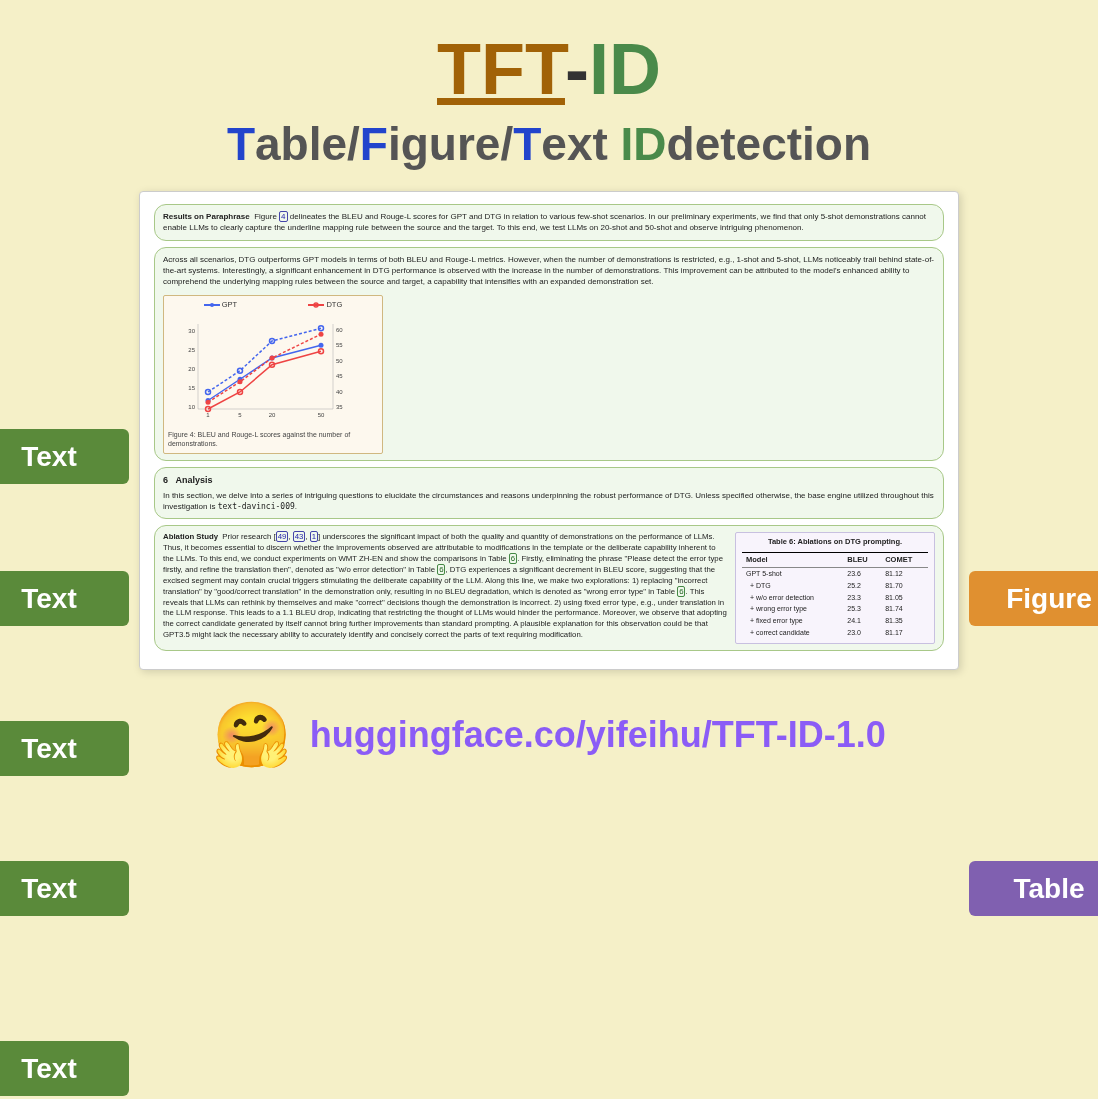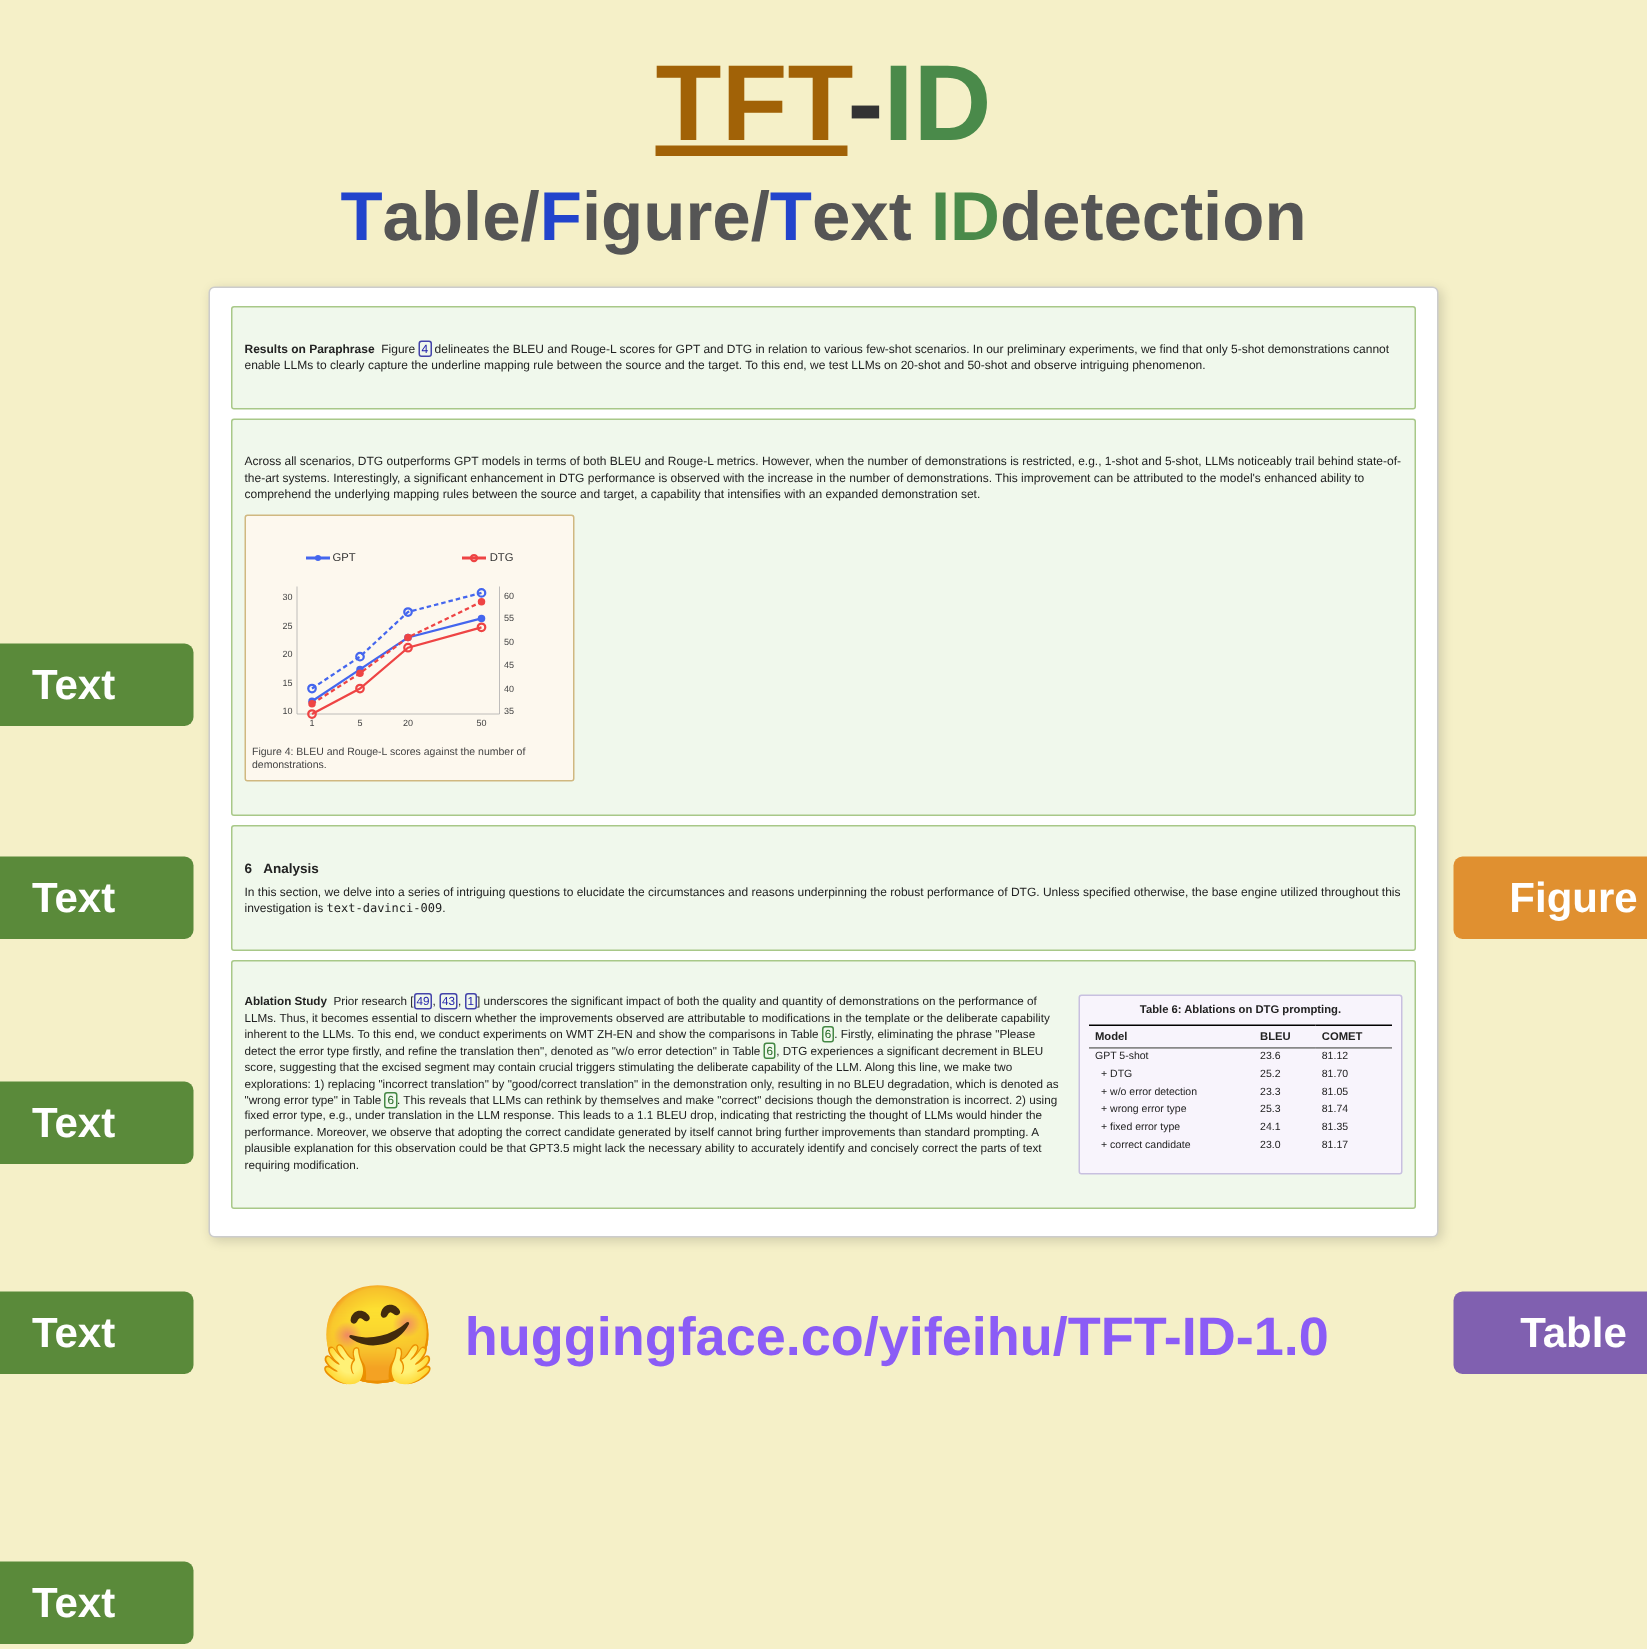--- a/index.html
+++ b/index.html
@@ -79,22 +79,22 @@
     }
     .label-badge.right.table-badge {
       background: #8060b0;
     }
 
     
     .doc-section {
       border: 1px solid #b8d0a0;
       background: #f8fdf4;
       margin-bottom: 6px;
-      padding: 22px 8px;
-      border-radius: 2px;
+      padding: 6px 8px;
+      border-radius: 12px;
       position: relative;
     }
     .doc-section.light-green {
       background: #f0f8ec;
       border-color: #a8c888;
     }
 
     .two-col {
       display: flex;
       gap: 8px;
@@ -113,21 +113,20 @@
       display: flex;
       justify-content: space-around;
       font-size: 7.5px;
       margin-bottom: 3px;
       color: #333;
     }
     .chart-legend-item {
       display: flex;
       align-items: center;
       gap: 2px;
-      margin-top: 19px;
     }
 
     
     .inner-table {
       width: 100%;
       border-collapse: collapse;
       font-size: 7.5px;
     }
     .inner-table th {
       border-bottom: 1px solid #888;
@@ -144,21 +143,21 @@
       border-top: 1px solid #000000;
       border-bottom: 1px solid #888;
     }
 
     .table-section {
       display: flex;
       gap: 8px;
     }
     .table-section .col-left { flex: 1; }
     .table-section .col-table {
-      width: 216px;
+      width: 200px;
       border: 1px solid #c8c0e0;
       background: #f8f4fc;
       border-radius: 2px;
       padding: 4px 6px;
     }
 
     
     .ref-highlight {
       border: 1px solid #4444aa;
       border-radius: 2px;

